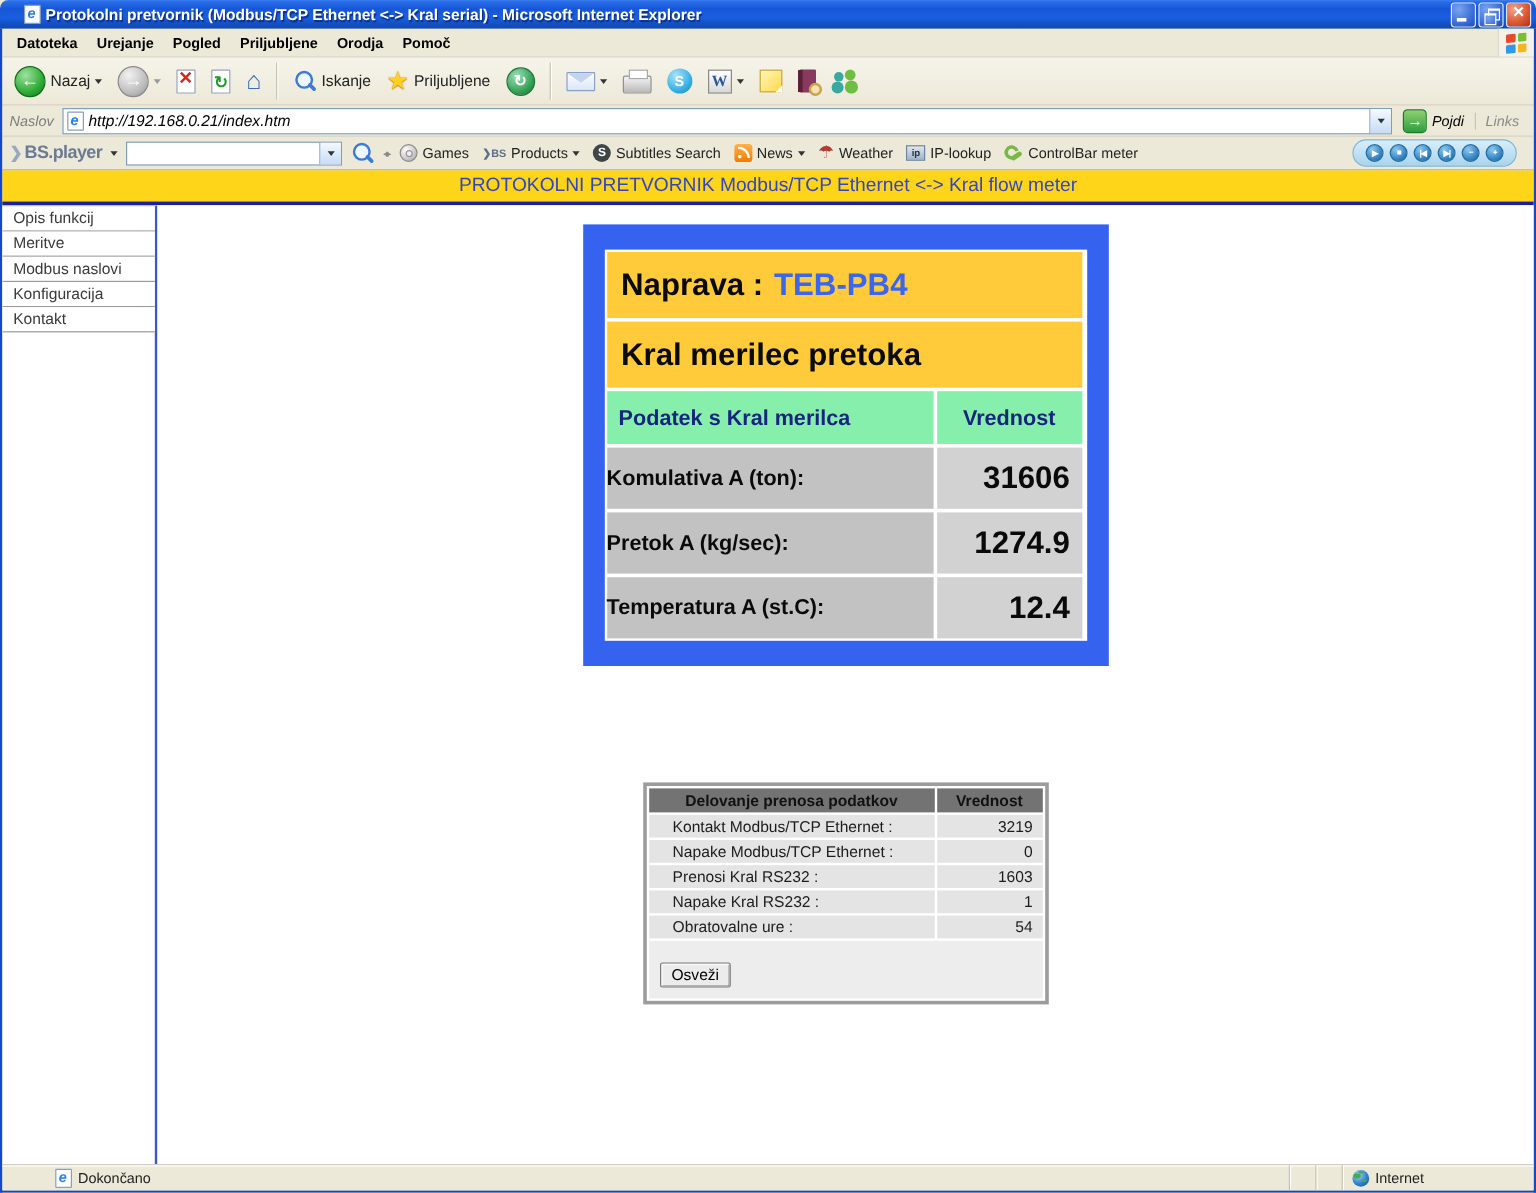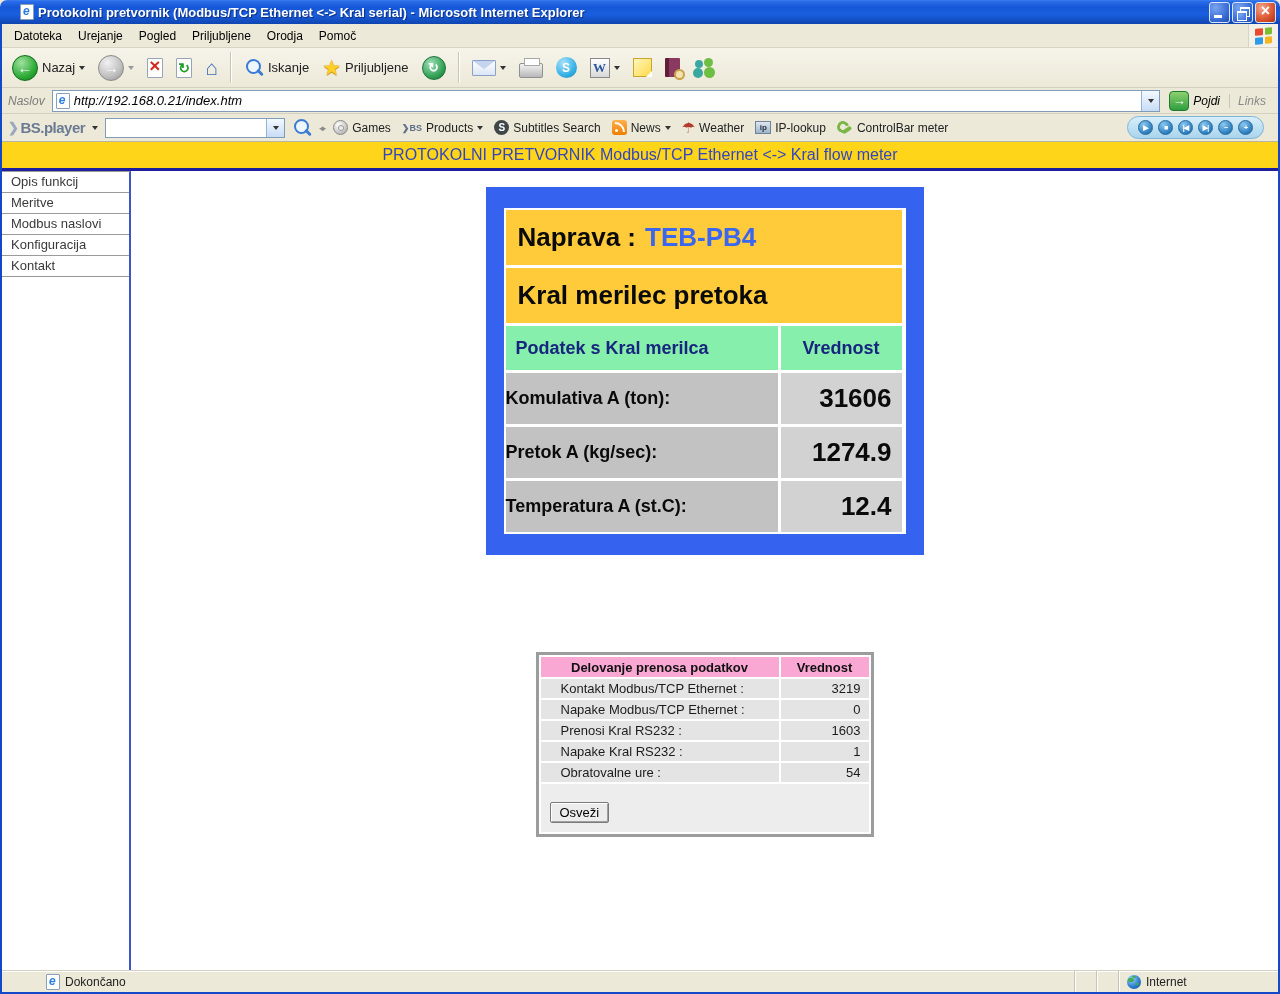--- a/index.html
+++ b/index.html
@@ -21,21 +21,21 @@
   .winbtn.close { background:radial-gradient(circle at 30% 25%, #f2a48c, #dd5a35 55%, #b03012); }
   .winbtn.min::after { content:""; position:absolute; left:4px; bottom:4px; width:8px; height:3px; background:#fff; }
   .winbtn.restore::before { content:""; position:absolute; left:7px; top:4px; width:8px; height:7px; border:1px solid #fff; border-top-width:2px; }
   .winbtn.restore::after { content:""; position:absolute; left:4px; top:8px; width:8px; height:7px; border:1px solid #fff; border-top-width:2px; background:radial-gradient(circle at 30% 25%, #7aa4ef, #3a6fd8); }
   .winbtn.close::after { content:"×"; font-size:16px; line-height:1; margin-top:-2px; }
 
   .frame { flex:1; display:flex; flex-direction:column; border-left:2px solid #1548c8; border-right:2px solid #1548c8; border-bottom:2px solid #1548c8; }
 
   
   .menubar { height:24px; flex:0 0 24px; background:#ece9d8; display:flex; align-items:center; border-bottom:1px solid #d8d4c4; padding-left:4px; }
-  .menu-item { font-size:12px; color:#000; padding:3px 8px; }
+  .menu-item { font-size:12px; color:#000; padding:3px 8px;font-weight:bold; }
   .menu-spacer { flex:1; }
   .winflag-box { width:30px; height:23px; display:flex; align-items:center; justify-content:center; border-left:1px solid #d8d4c4; background:#f4f2e8; }
   .winflag { width:17px; height:16px; display:grid; grid-template-columns:1fr 1fr; grid-template-rows:1fr 1fr; gap:2px; transform:skewY(-6deg); }
   .winflag i { border-radius:1px; }
   .wf-r{background:#e8492f}.wf-g{background:#7cbe31}.wf-b{background:#2f9be8}.wf-y{background:#f4b51e}
 
   
   .toolbar { height:40px; flex:0 0 40px; background:linear-gradient(180deg,#f6f4ea,#ece9d8); display:flex; align-items:center; border-bottom:1px solid #d4d0c0; padding:0 6px; gap:5px; }
   .tbtn { display:flex; align-items:center; gap:4px; padding:2px 4px; border-radius:3px; font-size:13px; color:#222; }
   .circle-ic { width:26px; height:26px; border-radius:50%; display:flex; align-items:center; justify-content:center; color:#fff; font-size:15px; font-weight:bold; }
@@ -130,21 +130,21 @@
   .dc-title, .dc-sub { grid-column:1 / 3; background:#ffcb3b; height:55px; display:flex; align-items:center; padding-left:12px; font-size:26px; font-weight:bold; color:#0a0a0a; }
   .dc-dev { color:#3a66f0; margin-left:9px; }
   .dc-h { background:#86efac; color:#17257e; font-weight:bold; font-size:18px; height:44px; display:flex; align-items:center; padding-left:10px; }
   .dc-h.val { justify-content:center; padding-left:0; }
   .dc-l { background:#c2c2c2; height:51px; font-size:18px; font-weight:bold; display:flex; align-items:center; color:#0a0a0a; }
   .dc-v { background:#d2d2d2; height:51px; font-size:26px; font-weight:bold; display:flex; align-items:center; justify-content:flex-end; padding-right:10px; color:#0a0a0a; }
 
   
   .stats-card { width:338px; margin:97px auto 0; border:3px solid #9c9c9c; background:#fff; padding:2px; }
   .st-grid { display:grid; grid-template-columns:1fr 88px; gap:2px; }
-  .st-h { background:#f9a8d4; font-size:13px; font-weight:bold; height:20px; display:flex; align-items:center; justify-content:center; color:#111; }
+  .st-h { background:#737373; font-size:13px; font-weight:bold; height:20px; display:flex; align-items:center; justify-content:center; color:#111; }
   .st-l { background:#e4e4e4; font-size:13px; height:19px; display:flex; align-items:center; padding-left:20px; color:#1c1c1c; }
   .st-v { background:#e4e4e4; font-size:13px; height:19px; display:flex; align-items:center; justify-content:flex-end; padding-right:8px; color:#1c1c1c; }
   .st-footer { margin-top:2px; background:#ededed; height:48px; display:flex; align-items:flex-end; padding:0 0 9px 9px; }
   .btn-osvezi { font-size:13px; font-family:"Liberation Sans", sans-serif; padding:2px 9px; background:#ececec; border:1px solid #7a7a7a; border-radius:2px; box-shadow:inset 1px 1px 0 #ffffff, inset -1px -1px 0 #a0a0a0; color:#000; }
 
   
   .statusbar { height:22px; flex:0 0 22px; background:#ece9d8; border-top:1px solid #d4d0c4; box-shadow:inset 0 1px 0 #fff; display:flex; align-items:center; font-size:12px; color:#222; padding-left:4px; }
   .status-left { flex:1; display:flex; align-items:center; gap:5px;padding-left:40px; }
   .status-pane { align-self:stretch; border-left:1px solid #c9c5b5; box-shadow:inset 1px 0 0 #fff; }
   .pane-sm { width:22px; }

